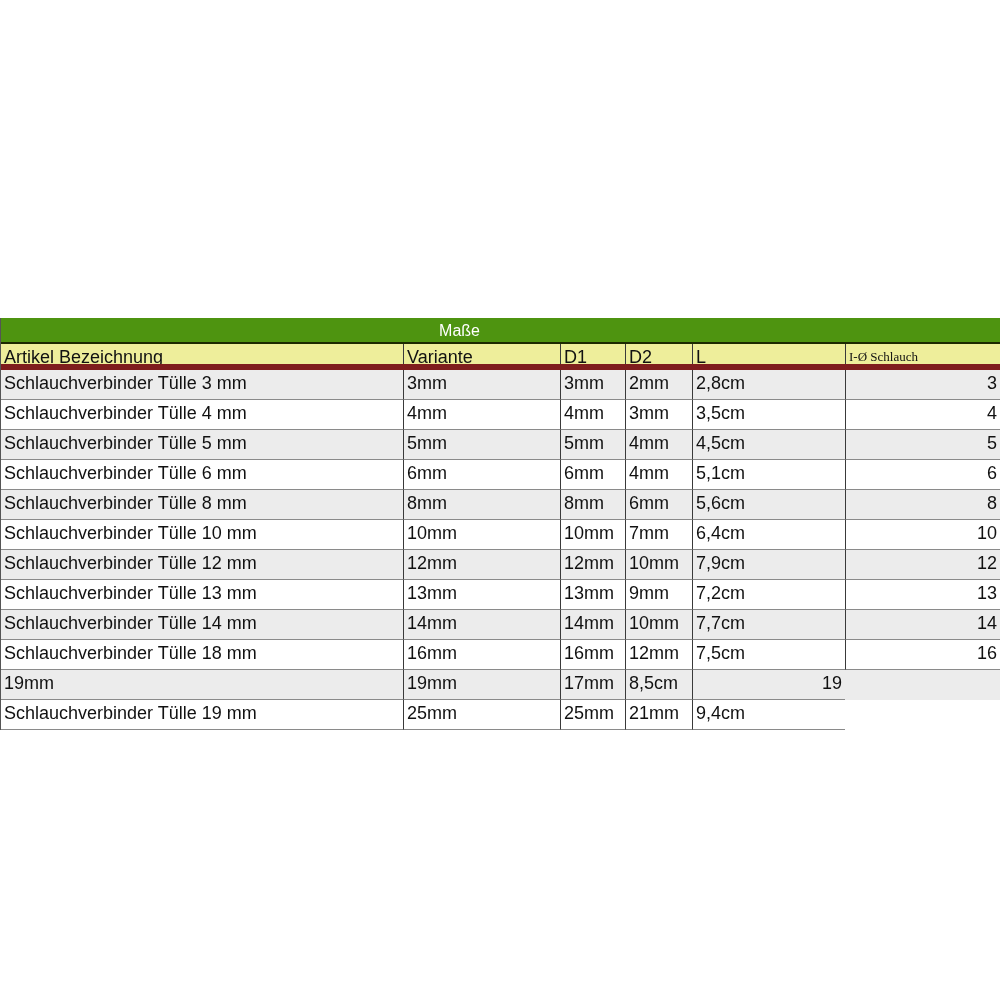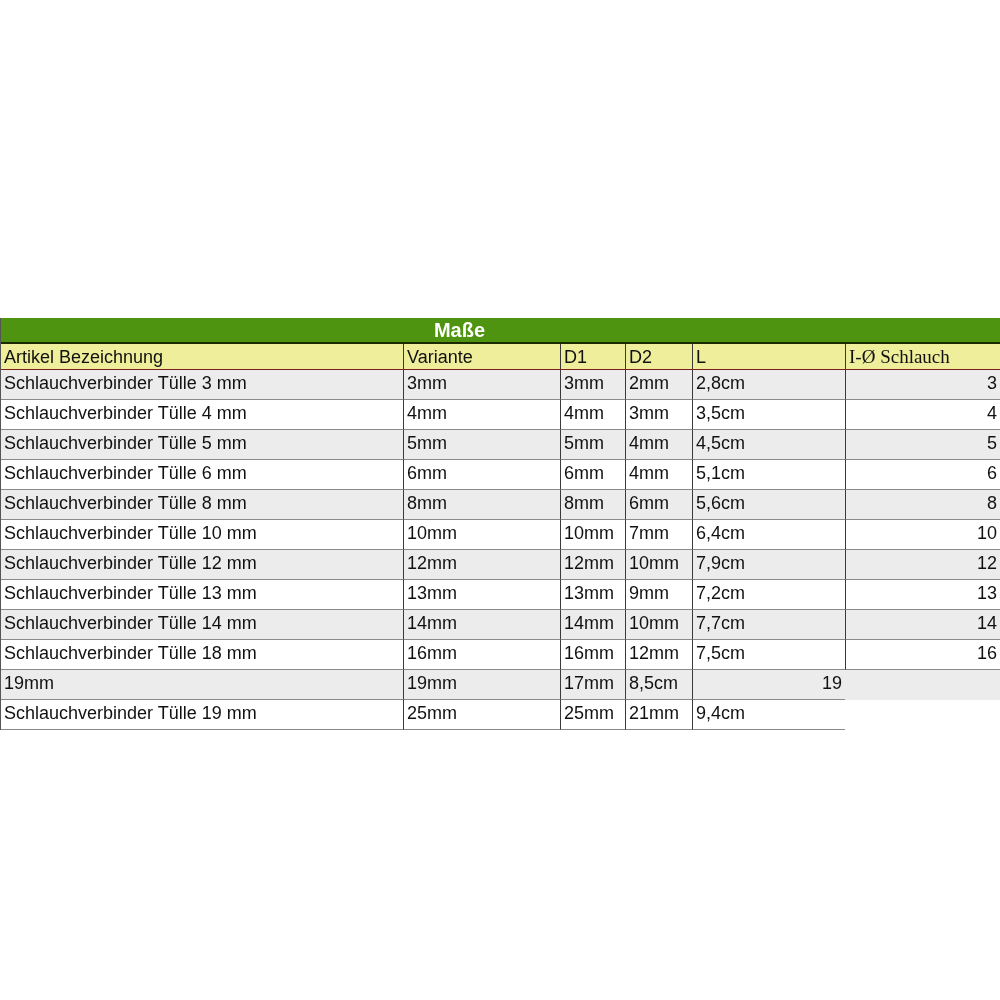--- a/index.html
+++ b/index.html
@@ -22,47 +22,47 @@
   .title-bar {
     height:26px;
     background:var(--green,#4e9410);
     border-bottom:2px solid #1c2a00;
     text-align:center;
     padding-right:82px; 
     line-height:24px;
   }
   .title-bar span {
     color:var(--title-color,#ffffff);
-    font-weight:bold;
-    font-size:20px;
+    font-weight:normal;
+    font-size:16px;
   }
   .row {
     display:grid;
     grid-template-columns:402px 157px 65px 67px 153px 155px;
     height:30px;
     line-height:24px;
   }
   .header-row {
     background:var(--yellow,#eeee9b);
-    border-bottom:1px solid #7f1d1d;
+    border-bottom:6px solid #7f1d1d;
     height:26px;
   }
   .header-row .cell { border-bottom:none; }
   .body-row { background:#ffffff; }
   .body-row.alt { background:var(--alt,#ececec); }
   .body-row .cell { border-bottom:1px solid #8a8a8a; }
   .cell {
     padding:1px 2px 0 3px;
     white-space:nowrap;
     overflow:hidden;
     border-left:1px solid #3a3a3a;
   }
   .cell:first-child { border-left:none; }
   .cell.align-right { text-align:right; padding-right:3px; }
-  .cell.serif { font-family:"Liberation Serif", serif; font-size:19px; }
+  .cell.serif { font-family:"Liberation Serif", serif; font-size:13px; }
 </style>
 </head>
 <body>
 
 <div class="sheet">
   <div class="measure-table">
     <div class="title-bar">
       <span>Maße</span>
     </div>
     <div class="row header-row" id="header-row">

